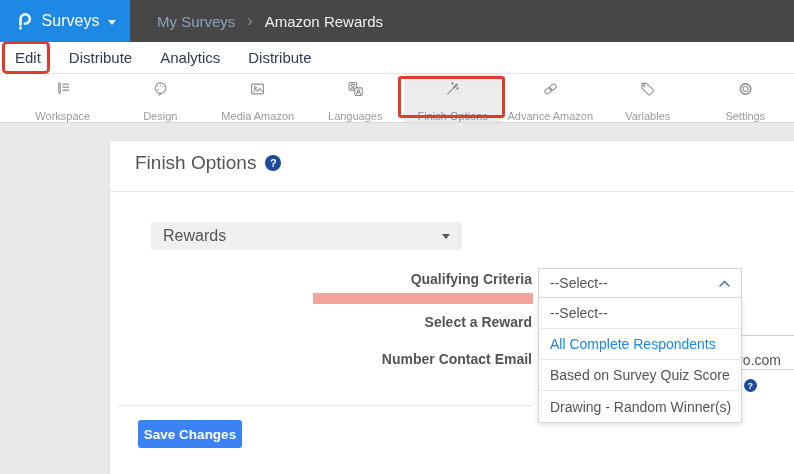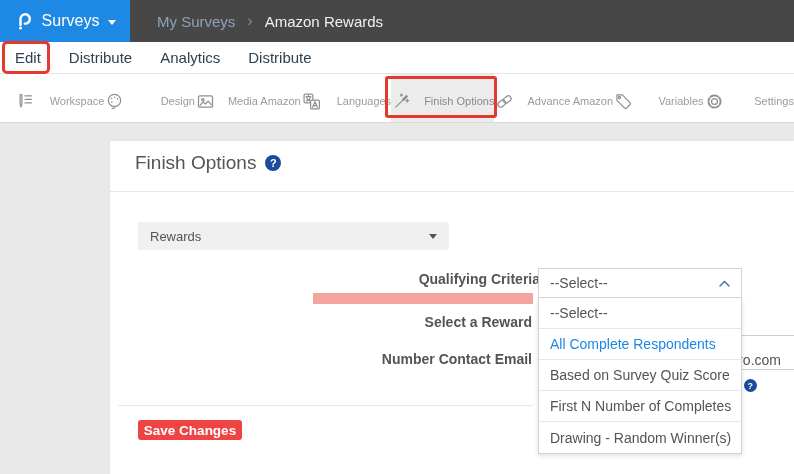--- a/index.html
+++ b/index.html
@@ -19,58 +19,58 @@
   
   .navrow { position:absolute; left:0; top:42px; width:794px; height:32px; background:#fff; border-bottom:1px solid #e4e7ea; display:flex; align-items:center; padding-left:15px; gap:28px; font-size:15px; color:#2e4154; }
   .nav-item { cursor:pointer; font-weight:500; }
   .nav-edit { position:relative; }
   .nav-edit .label { border-bottom:2px solid #4c1d95; padding-bottom:9px; }
   .annotation { position:absolute; border:3px solid #e23b2e; border-radius:5px; pointer-events:none; }
   .annotation-edit { left:-13px; right:-9px; top:-8px; bottom:-8px; }
 
   
   .toolbar { position:absolute; left:0; top:74px; width:794px; height:49px; background:#fff; border-bottom:1px solid #d9d9d9; display:flex; padding-left:14px; }
-  .tool { flex:1; display:flex; flex-direction:row; align-items:center; justify-content:space-between; padding-top:6px; gap:12px; cursor:pointer; position:relative; }
+  .tool { flex:1; display:flex; flex-direction:column; align-items:center; justify-content:space-between; padding-top:6px; gap:12px; cursor:pointer; position:relative; }
   .tool-label { font-size:11px; color:#9b9b9b; white-space:nowrap; }
   .tool svg { stroke:#8f8f8f; fill:none; stroke-width:1.4; stroke-linecap:round; stroke-linejoin:round; }
   .tool-active { background:#ececec; }
   .tool-active .tool-label { color:#8a8a8a; }
   .annotation-finish { left:-6px; right:-3px; top:2px; bottom:4px; border-radius:3px; }
 
   
   .panel { position:absolute; left:110px; top:141px; width:684px; height:333px; background:#fff; box-shadow:0 0 3px rgba(0,0,0,0.05); }
   .panel-title { position:absolute; left:25px; top:11px; display:flex; align-items:center; gap:9px; font-size:19px; color:#545454; }
   .help-icon { width:16px; height:16px; border-radius:50%; background:#1c4a9c; color:#fff; font-size:11px; font-weight:bold; display:flex; align-items:center; justify-content:center; cursor:pointer; }
   .title-divider { position:absolute; left:0; top:50px; width:684px; height:1px; background:#e8e8e8; }
 
-  .rewards-select { position:absolute; left:28px; top:81px; width:311px; height:28px; background:#f0f0f0; border-radius:2px; display:flex; align-items:center; justify-content:space-between; padding:0 12px; font-size:13px; color:#545454; cursor:pointer; }
+  .rewards-select { position:absolute; left:41px; top:81px; width:311px; height:28px; background:#f0f0f0; border-radius:2px; display:flex; align-items:center; justify-content:space-between; padding:0 12px; font-size:16px; color:#545454; cursor:pointer; }
   .caret-down-dark { width:0; height:0; border-left:4px solid transparent; border-right:4px solid transparent; border-top:5px solid #555; }
 
   .form-label { position:absolute; left:0; width:422px; text-align:right; font-size:14px; font-weight:bold; color:#545454; }
-  .lbl-qc { top:130px;margin-left:8px; }
+  .lbl-qc { top:130px; }
   .lbl-sr { top:173px; }
   .lbl-pce { top:210px; }
   .hl-pink { position:absolute; left:203px; top:152px; width:220px; height:11px; background:#f3a49d; }
 
   
   .qc-select { position:absolute; left:428px; top:127px; width:204px; height:30px; background:#fff; border:1px solid #d4d4d4; display:flex; align-items:center; justify-content:space-between; padding:0 11px; font-size:14px; color:#545454; cursor:pointer; z-index:6; }
   .qc-list { position:absolute; left:428px; top:157px; width:204px; background:#fff; border:1px solid #d4d4d4; border-top:none; box-shadow:0 2px 5px rgba(0,0,0,0.12); z-index:5; }
   .qc-option { height:31px; display:flex; align-items:center; padding-left:11px; font-size:14px; color:#545454; border-bottom:1px solid #e6e6e6; cursor:pointer; background:#fff; }
   .qc-option:last-child { border-bottom:none; }
   .qc-option.highlighted { color:#1b87e6; }
 
   
   .frag-line1 { position:absolute; left:632px; top:194px; width:52px; height:1px; background:#cfcfcf; }
   .frag-email { position:absolute; left:560px; top:211px; width:111px; text-align:right; font-size:14px; color:#545454; z-index:1; }
   .frag-line2 { position:absolute; left:632px; top:228px; width:52px; height:1px; background:#cfcfcf; }
   .frag-hint  { position:absolute; left:624px; top:237px; display:flex; align-items:center; gap:6px; font-size:13px; color:#545454; z-index:1; }
   .help-icon.small { width:13px; height:13px; font-size:9px; }
 
   .form-divider { position:absolute; left:8px; top:264px; width:415px; height:1px; background:#e8e8e8; }
-  .save-btn { position:absolute; left:28px; top:279px; width:104px; height:20px; background:#ef4444; border:none; border-radius:3px; color:#fff; font-family:"Liberation Sans",sans-serif; font-size:13.5px; font-weight:bold; cursor:pointer; }
+  .save-btn { position:absolute; left:28px; top:279px; width:104px; height:28px; background:#3b82f6; border:none; border-radius:3px; color:#fff; font-family:"Liberation Sans",sans-serif; font-size:13.5px; font-weight:bold; cursor:pointer; }
 </style>
 </head>
 <body>
 
 <div class="topbar">
   <div class="brand">
     <span>
       <svg viewBox="0 0 24 28" width="19" height="23">
         <path d="M8.2 20.8 L8.2 13.2 A5.9 5.9 0 1 1 13.6 19.2" fill="none" stroke="#fff" stroke-width="3.1" stroke-linecap="round"></path>
         <circle cx="8.2" cy="24.6" r="1.9" fill="#fff"></circle>
@@ -195,19 +195,18 @@
   <div class="qc-select">
     <span>--Select--</span>
     <svg width="11" height="7" viewBox="0 0 11 7">
       <polyline points="1,6 5.5,1.4 10,6" fill="none" stroke="#4a7ab5" stroke-width="1.5" stroke-linecap="round" stroke-linejoin="round"></polyline>
     </svg>
   </div>
   <div class="qc-list">
     <div class="qc-option">--Select--</div>
     <div class="qc-option highlighted">All Complete Respondents</div>
     <div class="qc-option">Based on Survey Quiz Score</div>
-    <div class="qc-option">First N Number of Completes</div>
     <div class="qc-option">Drawing - Random Winner(s)</div>
   </div>
 
   <div class="form-divider"></div>
   <button class="save-btn">Save Changes</button>
 </div>
 
 </body></html>

